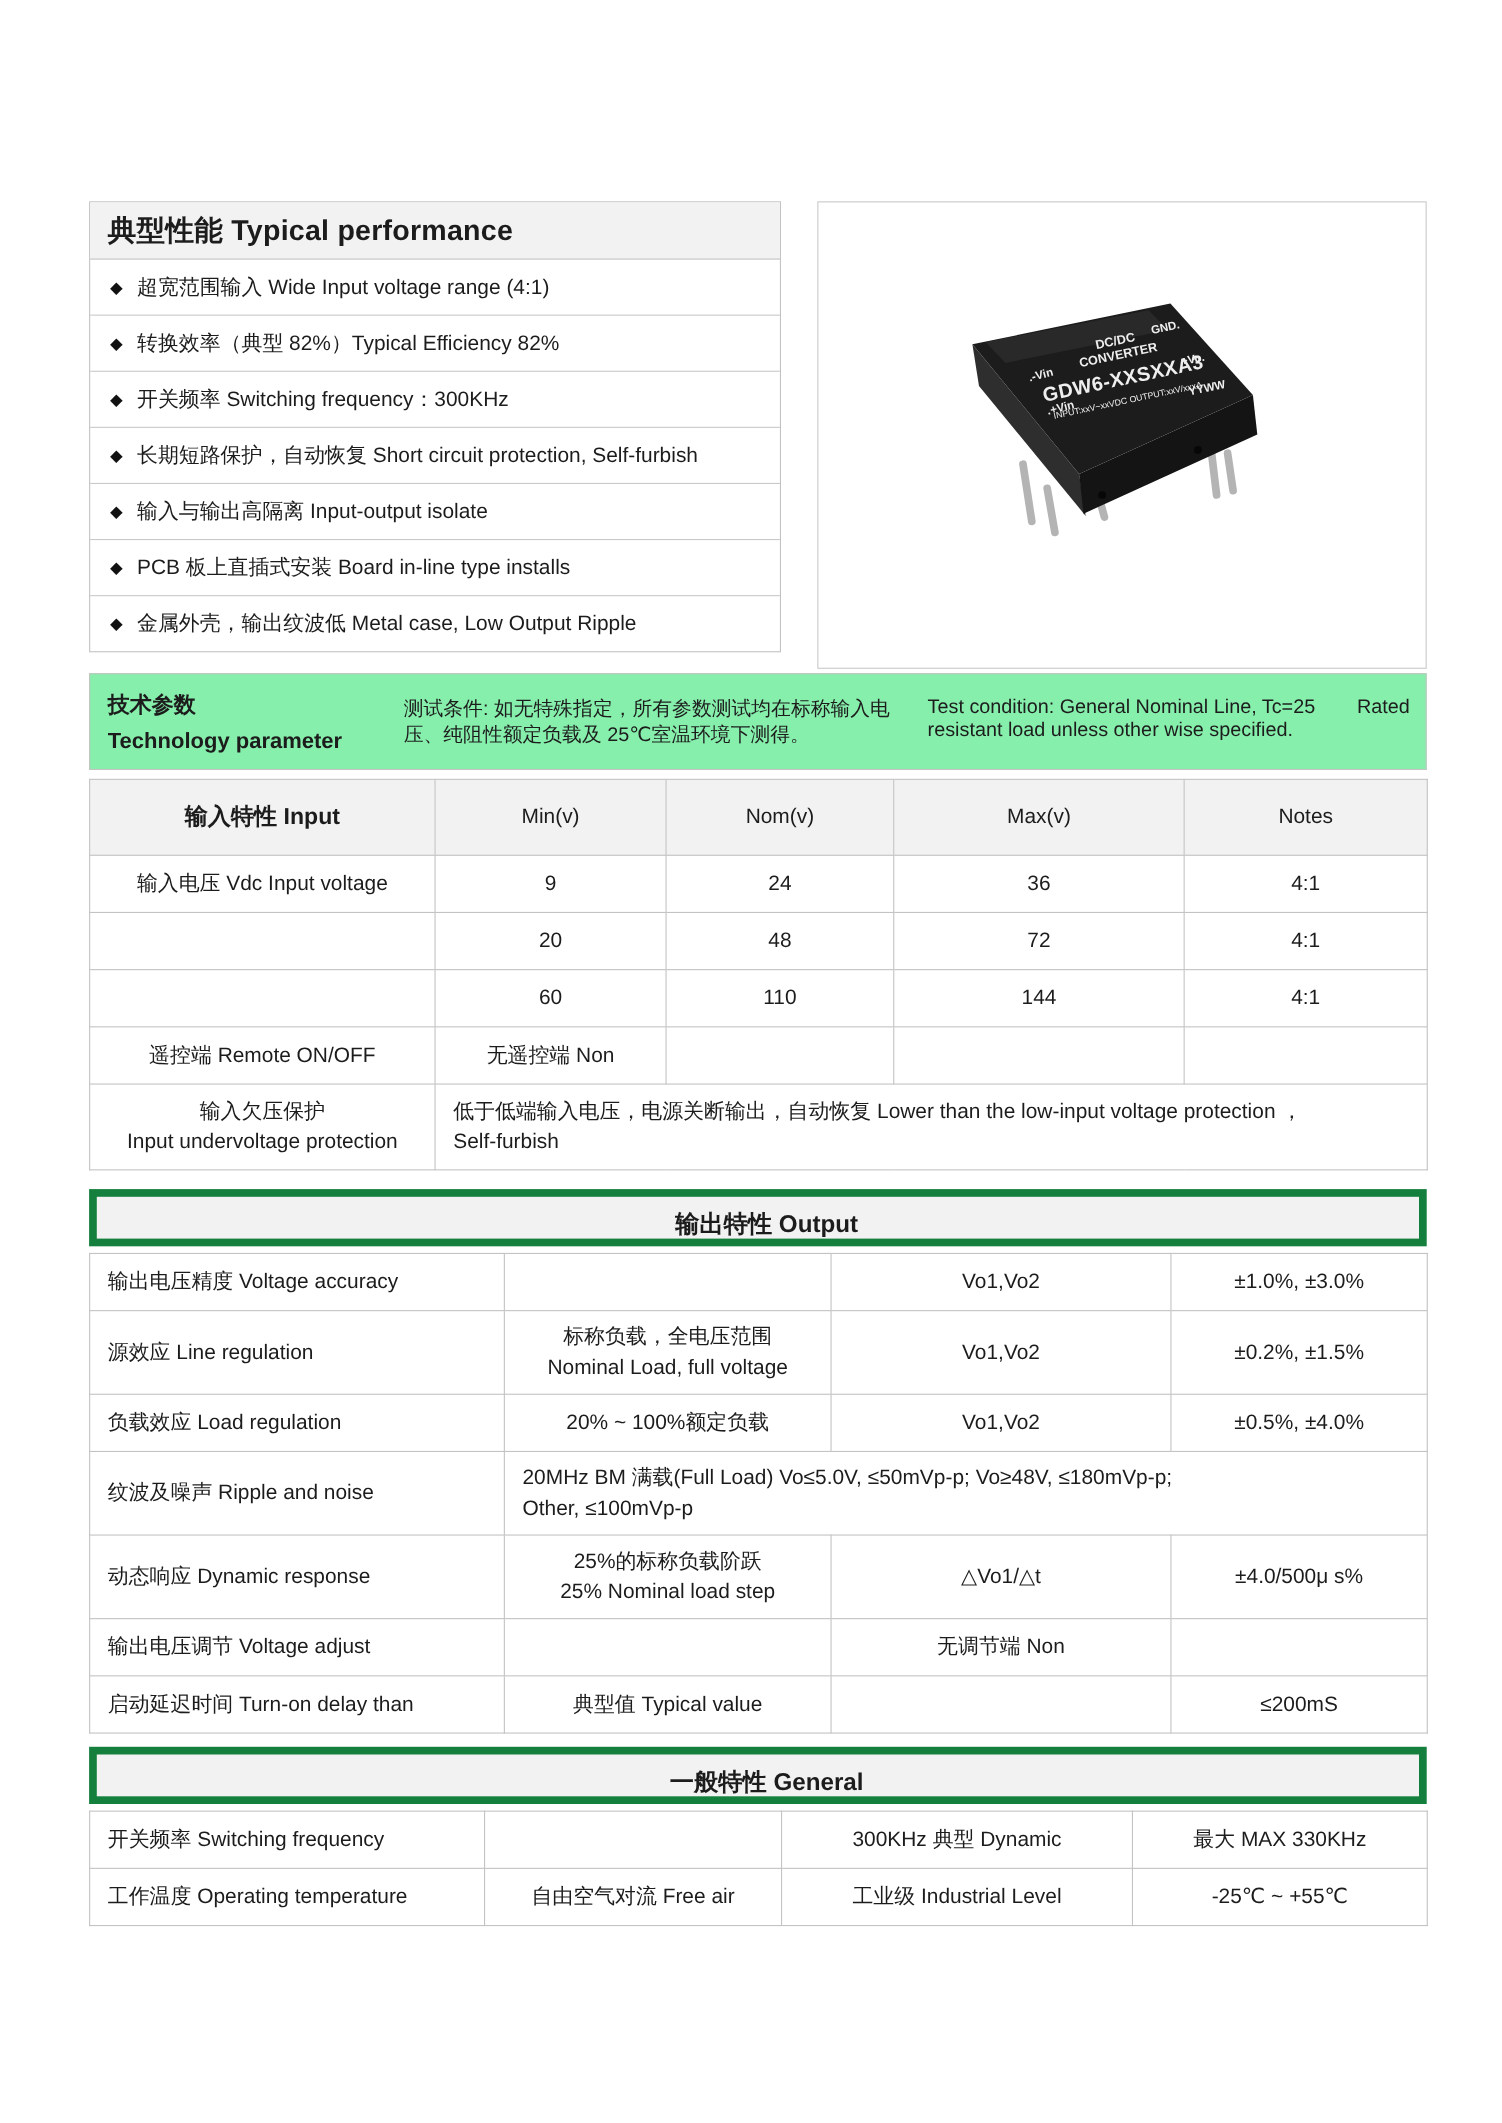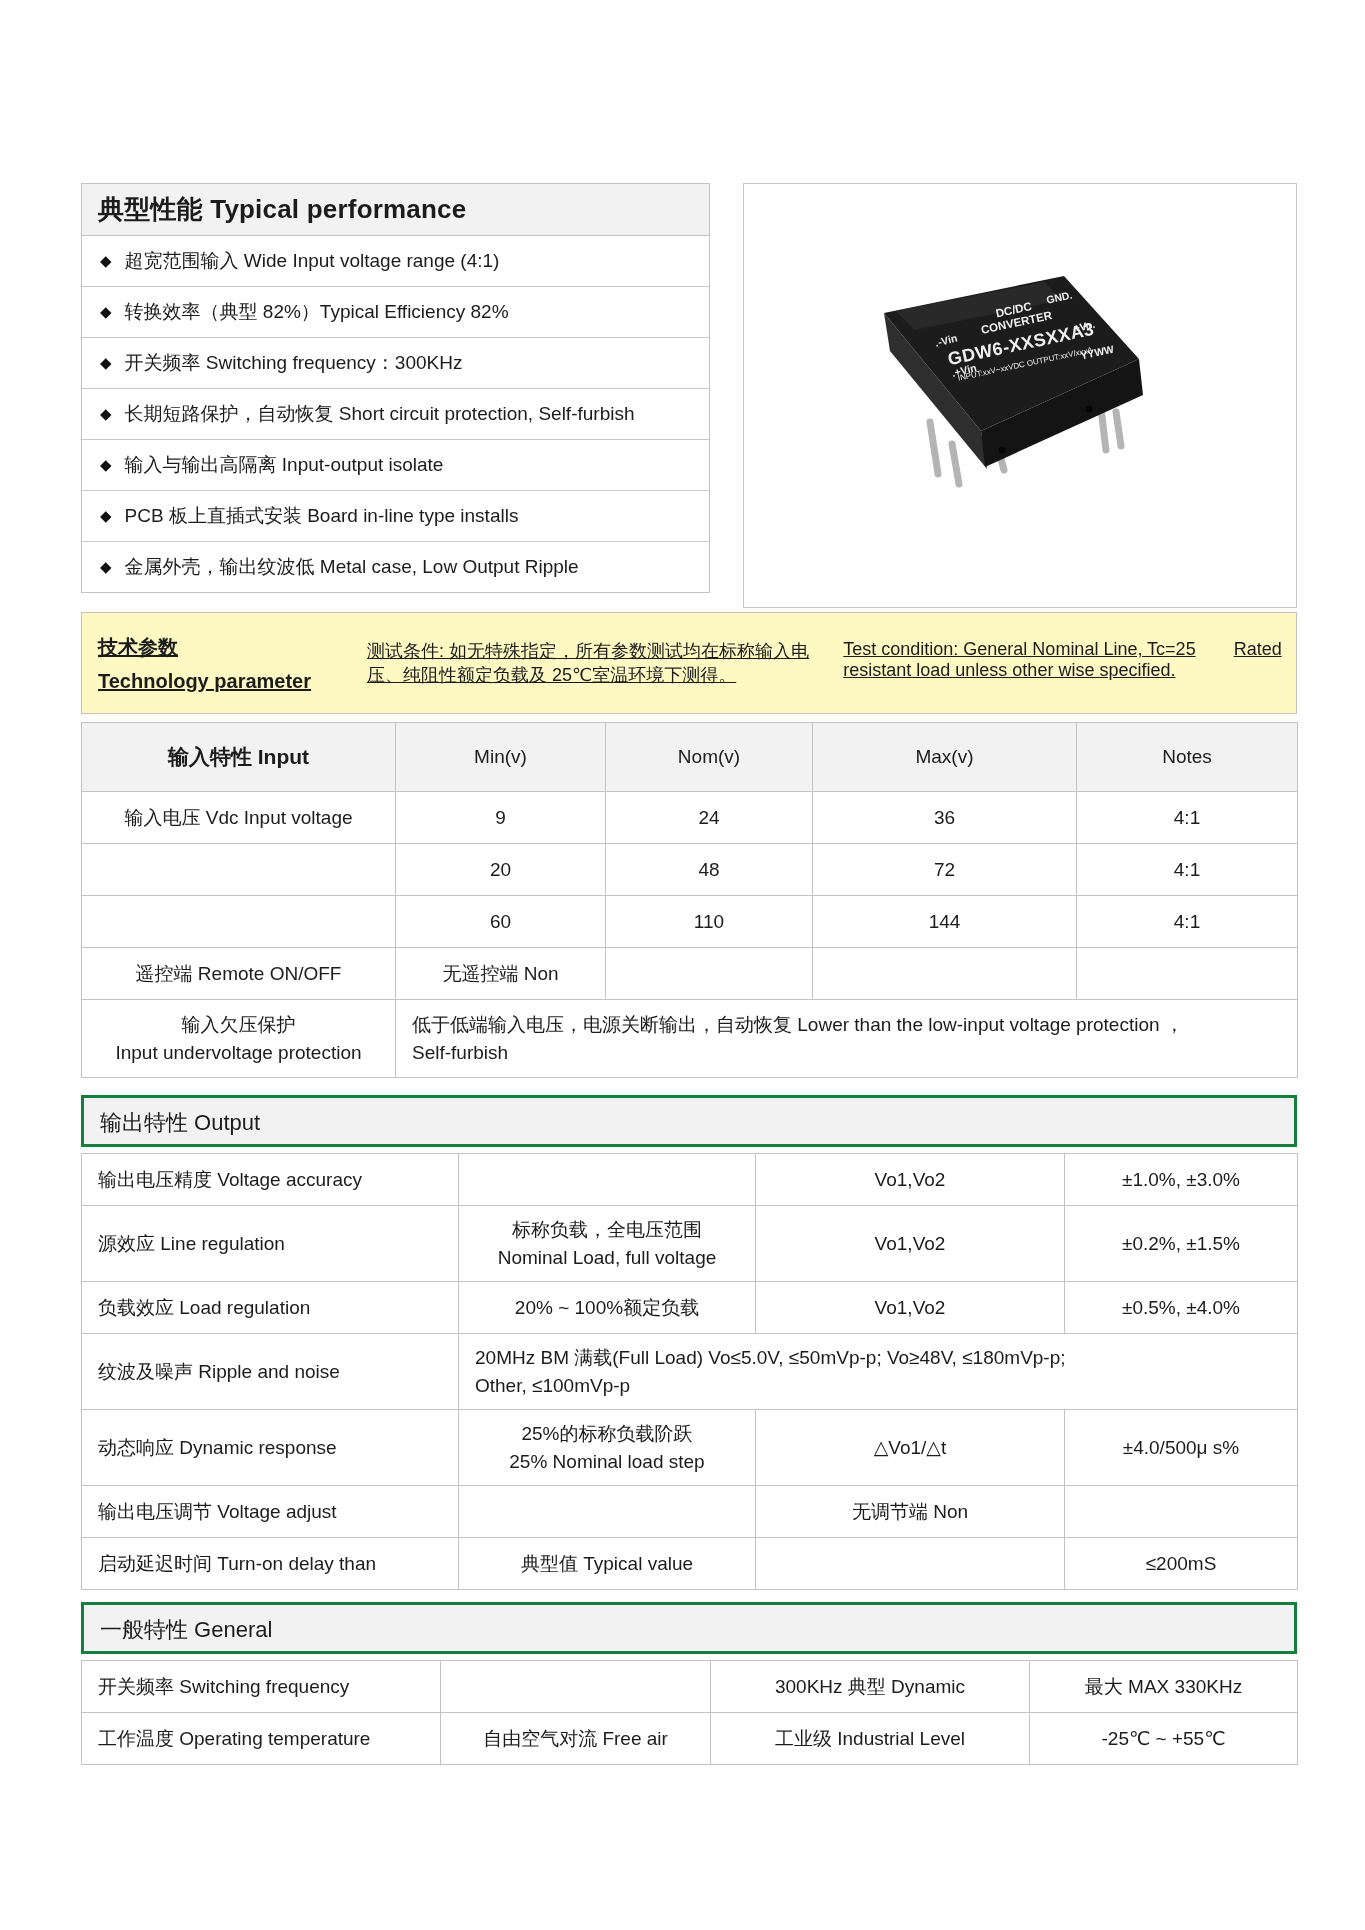--- a/index.html
+++ b/index.html
@@ -49,24 +49,24 @@
   .image-box{
     width:554px;height:425px;box-sizing:border-box;
     border:1px solid #c9c9c9;
     background:#fff;
   }
 
   
   .tech-band{
     margin-top:4px;
     box-sizing:border-box;
-    width:1216px;height:102px;
+    width:1216px;height:88px;
     border:1px solid #c3c3c3;
-    background:#fef9c3;
-    display:flex;align-items:center;text-decoration:underline;
+    background:#86efac;
+    display:flex;align-items:center;
   }
   .tech-left{
     width:285px;box-sizing:border-box;
     padding-left:16px;
     display:flex;flex-direction:column;gap:9px;
   }
   .tech-left .zh{font-size:20px;font-weight:bold;}
   .tech-left .en{font-size:20px;font-weight:bold;}
   .tech-right{
     flex:1;
@@ -88,23 +88,24 @@
   .thead th{background:#f2f2f2;}
   th.tbl-title{font-size:21px;font-weight:bold;}
   .l{text-align:left;padding-left:16px;}
   .ml{white-space:pre-line;}
 
   .section-bar{
     margin-top:17px;
     box-sizing:border-box;
     width:1216px;height:52px;line-height:50px;
     background:#f2f2f2;
-    border:3px solid #15803d;
-    font-size:22px;font-weight:normal;
+    border:7px solid #15803d;
+    font-size:22px;font-weight:bold;
     padding-left:16px;
+    text-align:center;
   }
   .section-bar.general{margin-top:12px;}
 
   .input-table{width:1216px;}
   .output-table{width:1216px;margin-top:6px;}
   .general-table{width:1216px;margin-top:6px;}
 
   .h50{height:69px;}
   .h52{height:52px;}
   .h76{height:76px;}

